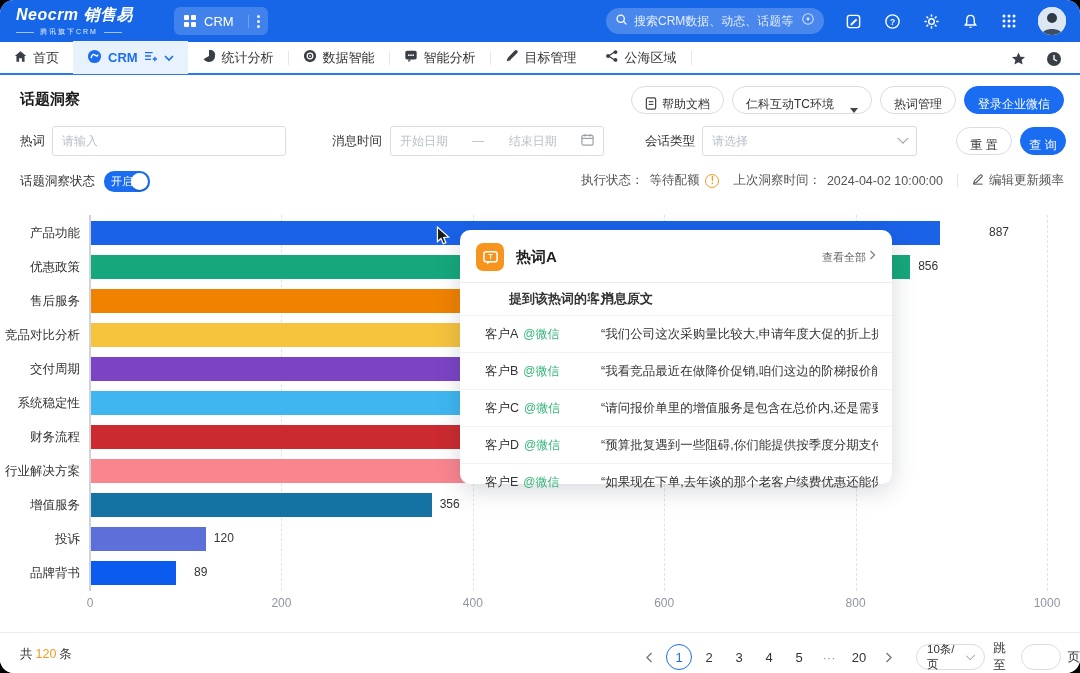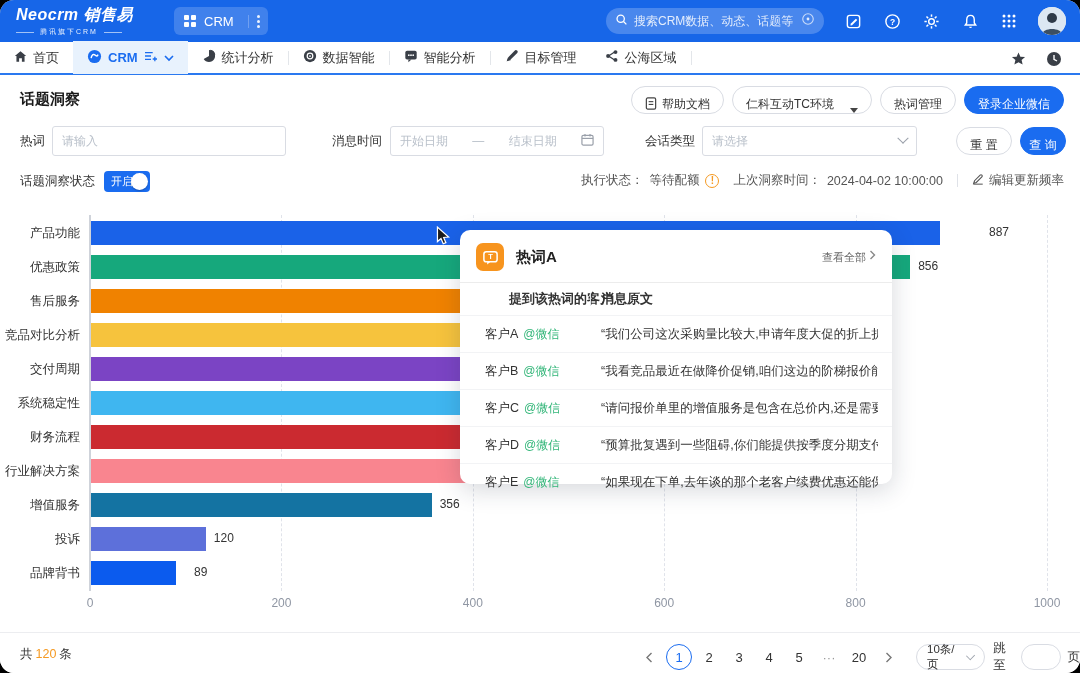--- a/index.html
+++ b/index.html
@@ -43,21 +43,21 @@
   .filters { position:absolute; left:0; top:126px; width:1080px; height:30px; }
   .flabel { position:absolute; top:7px; font-size:12.5px; color:#333; }
   .fbox { position:absolute; top:0; height:30px; border:1px solid #d9dce3; border-radius:3px; background:#fff; display:flex; align-items:center; padding:0 9px; font-size:12px; color:#333; }
   .fbox input { border:none; outline:none; font-size:12px; font-family:inherit; width:100%; background:transparent; color:#333; }
   .fbox input::placeholder { color:#b9c0ca; }
   .ph { color:#b9c0ca; }
   .chev { width:8px; height:8px; border-right:1.5px solid #9aa0aa; border-bottom:1.5px solid #9aa0aa; transform:rotate(45deg) translate(-2px,-2px); }
 
   
   .statusrow { position:absolute; left:0; top:170px; width:1080px; height:24px; font-size:12.5px; color:#555; }
-  .toggle { position:absolute; left:104px; top:1px; width:46px; height:21px; background:#1a6cf0; border-radius:4px; cursor:pointer; color:#fff; font-size:11px; }
+  .toggle { position:absolute; left:104px; top:1px; width:46px; height:21px; background:#1a6cf0; border-radius:10px; cursor:pointer; color:#fff; font-size:11px; }
   .toggle .ttxt { position:absolute; left:7px; top:3px; }
   .toggle .knob { position:absolute; right:2px; top:2px; width:17px; height:17px; background:#fff; border-radius:50%; box-shadow:0 1px 2px rgba(0,0,0,.25); }
   .st-right { position:absolute; right:16px; top:2px; display:flex; align-items:center; gap:6px; }
   .warnicon { width:14px; height:14px; border:1.5px solid #f59a23; border-radius:50%; color:#f59a23; font-size:10px; font-weight:bold; display:flex; align-items:center; justify-content:center; line-height:1; }
   .st-sep { width:1px; height:13px; background:#dfe2e8; margin:0 8px; }
   .editlink { display:flex; align-items:center; gap:5px; color:#555; cursor:pointer; }
 
   
   .chart { position:absolute; left:0; top:210px; width:1080px; height:404px; }
   .axisline { position:absolute; left:89px; top:5px; width:2px; height:376px; background:#cfd3da; }

